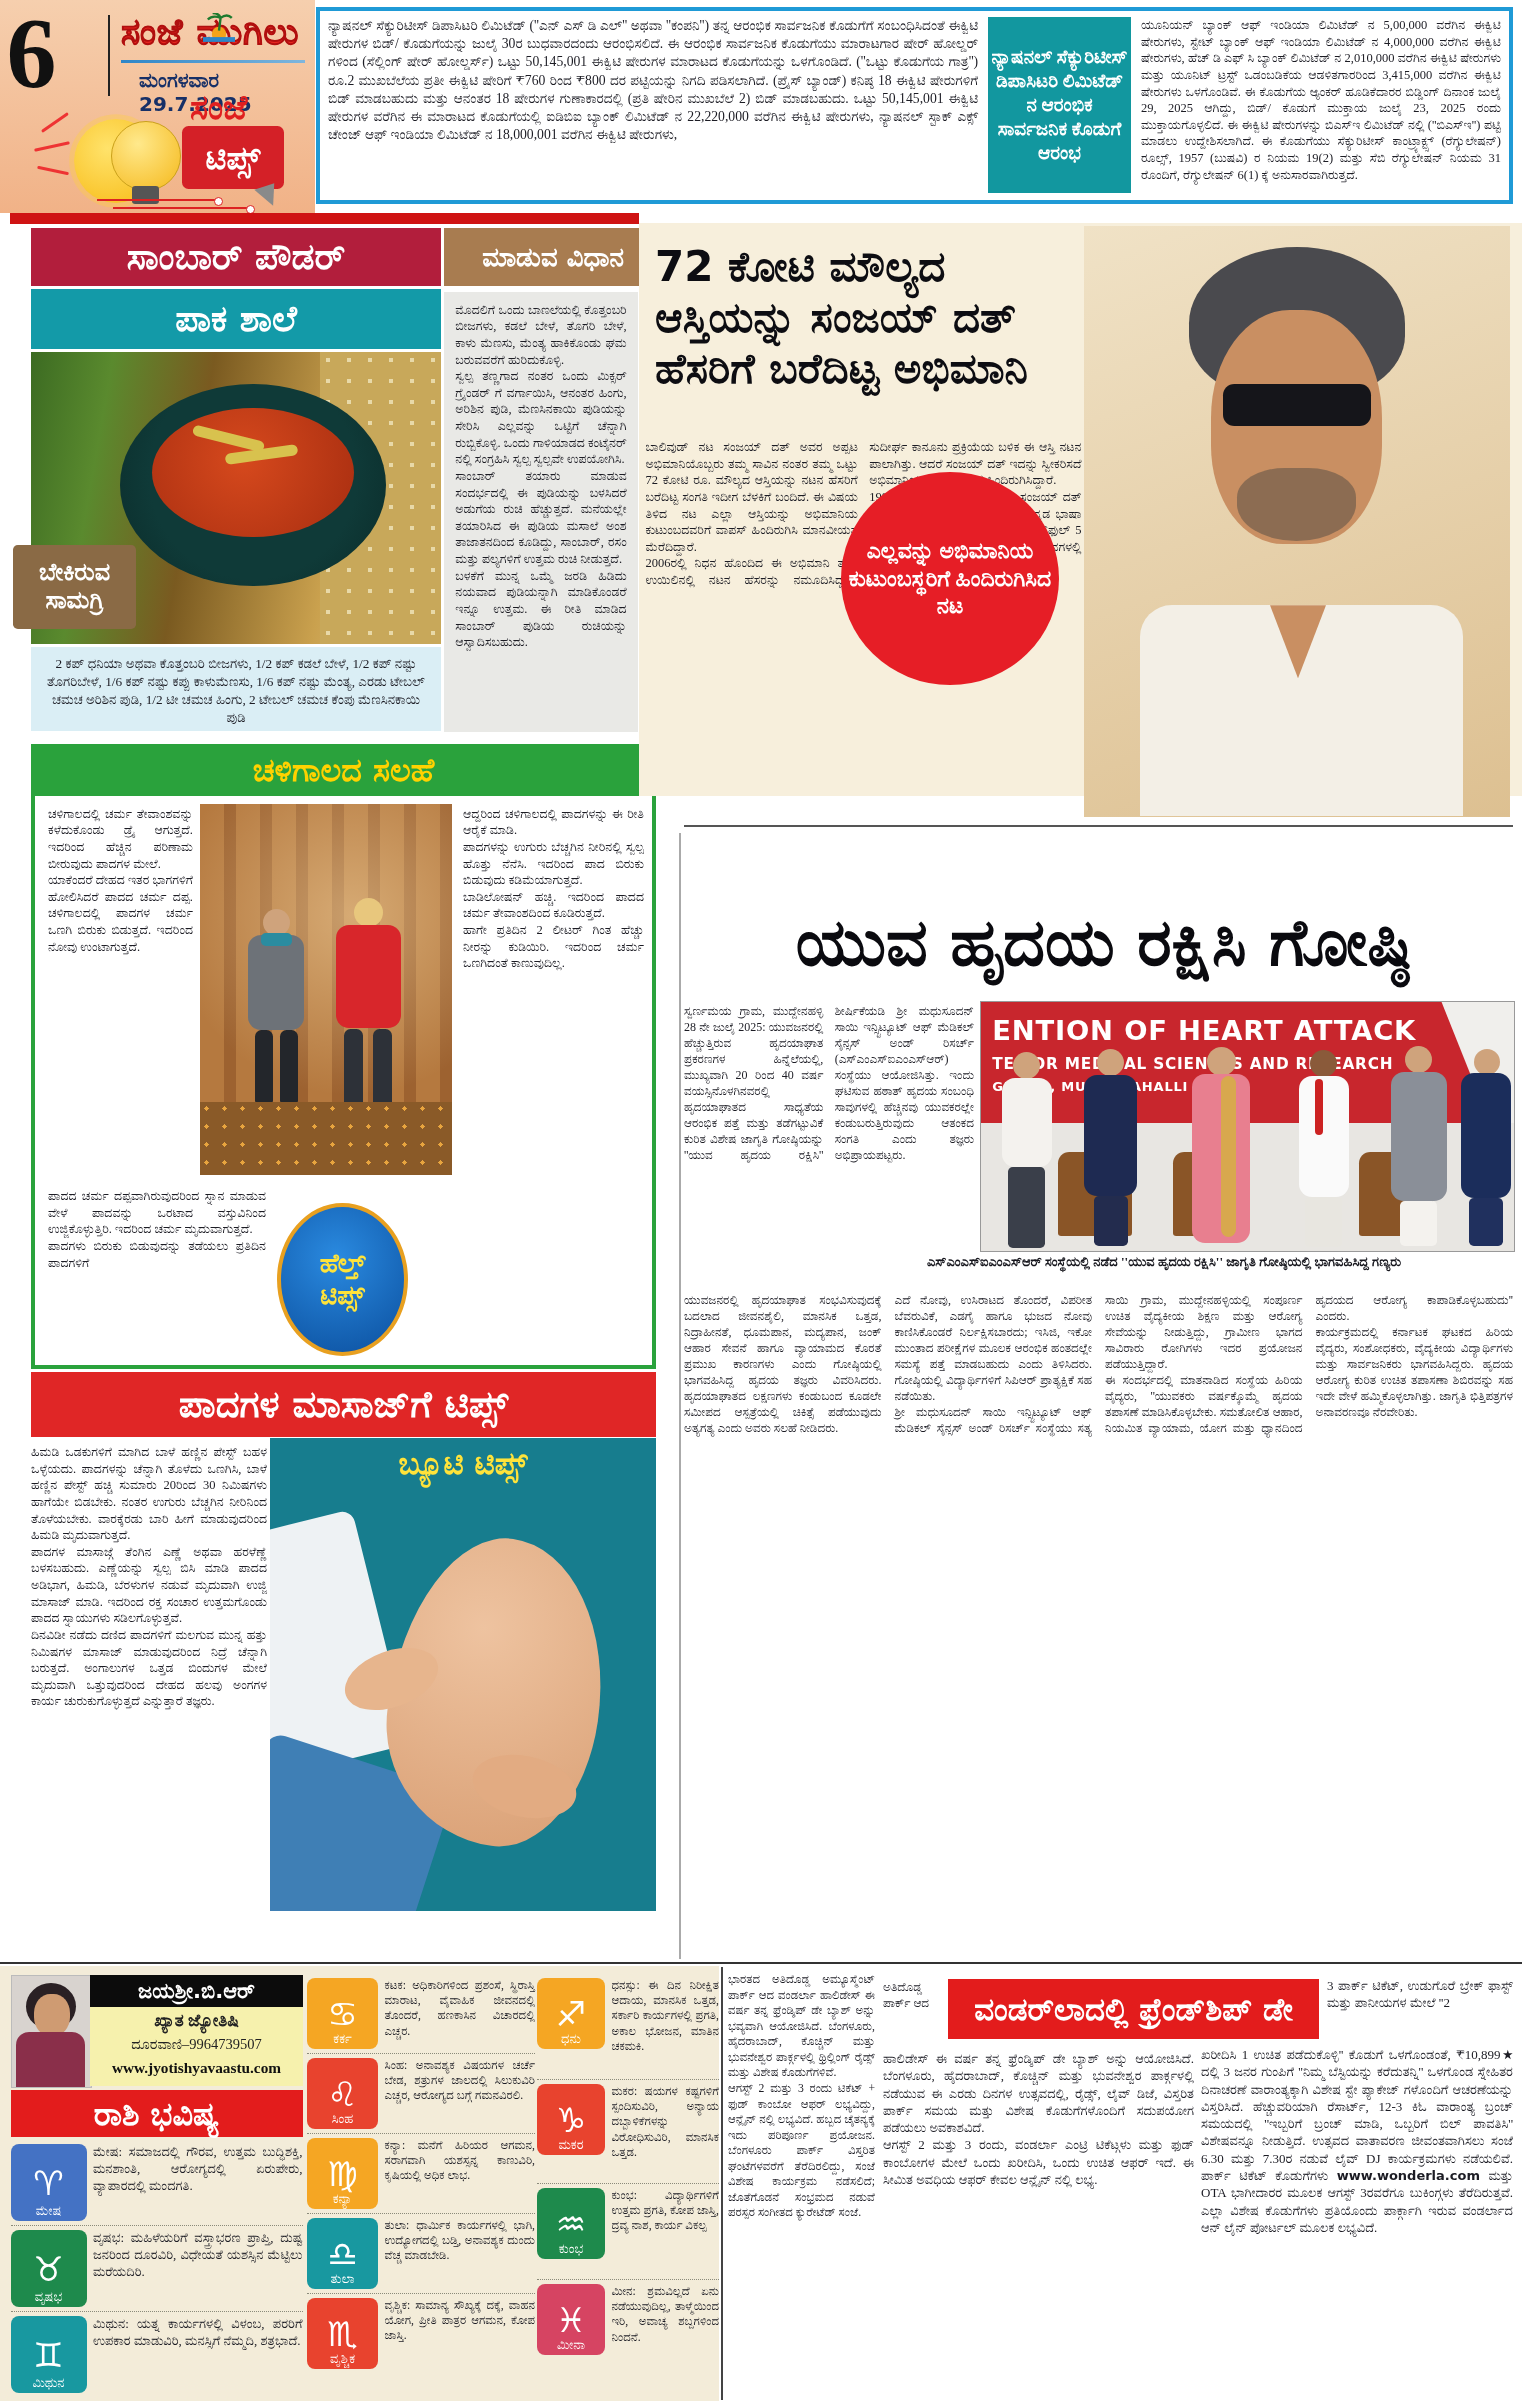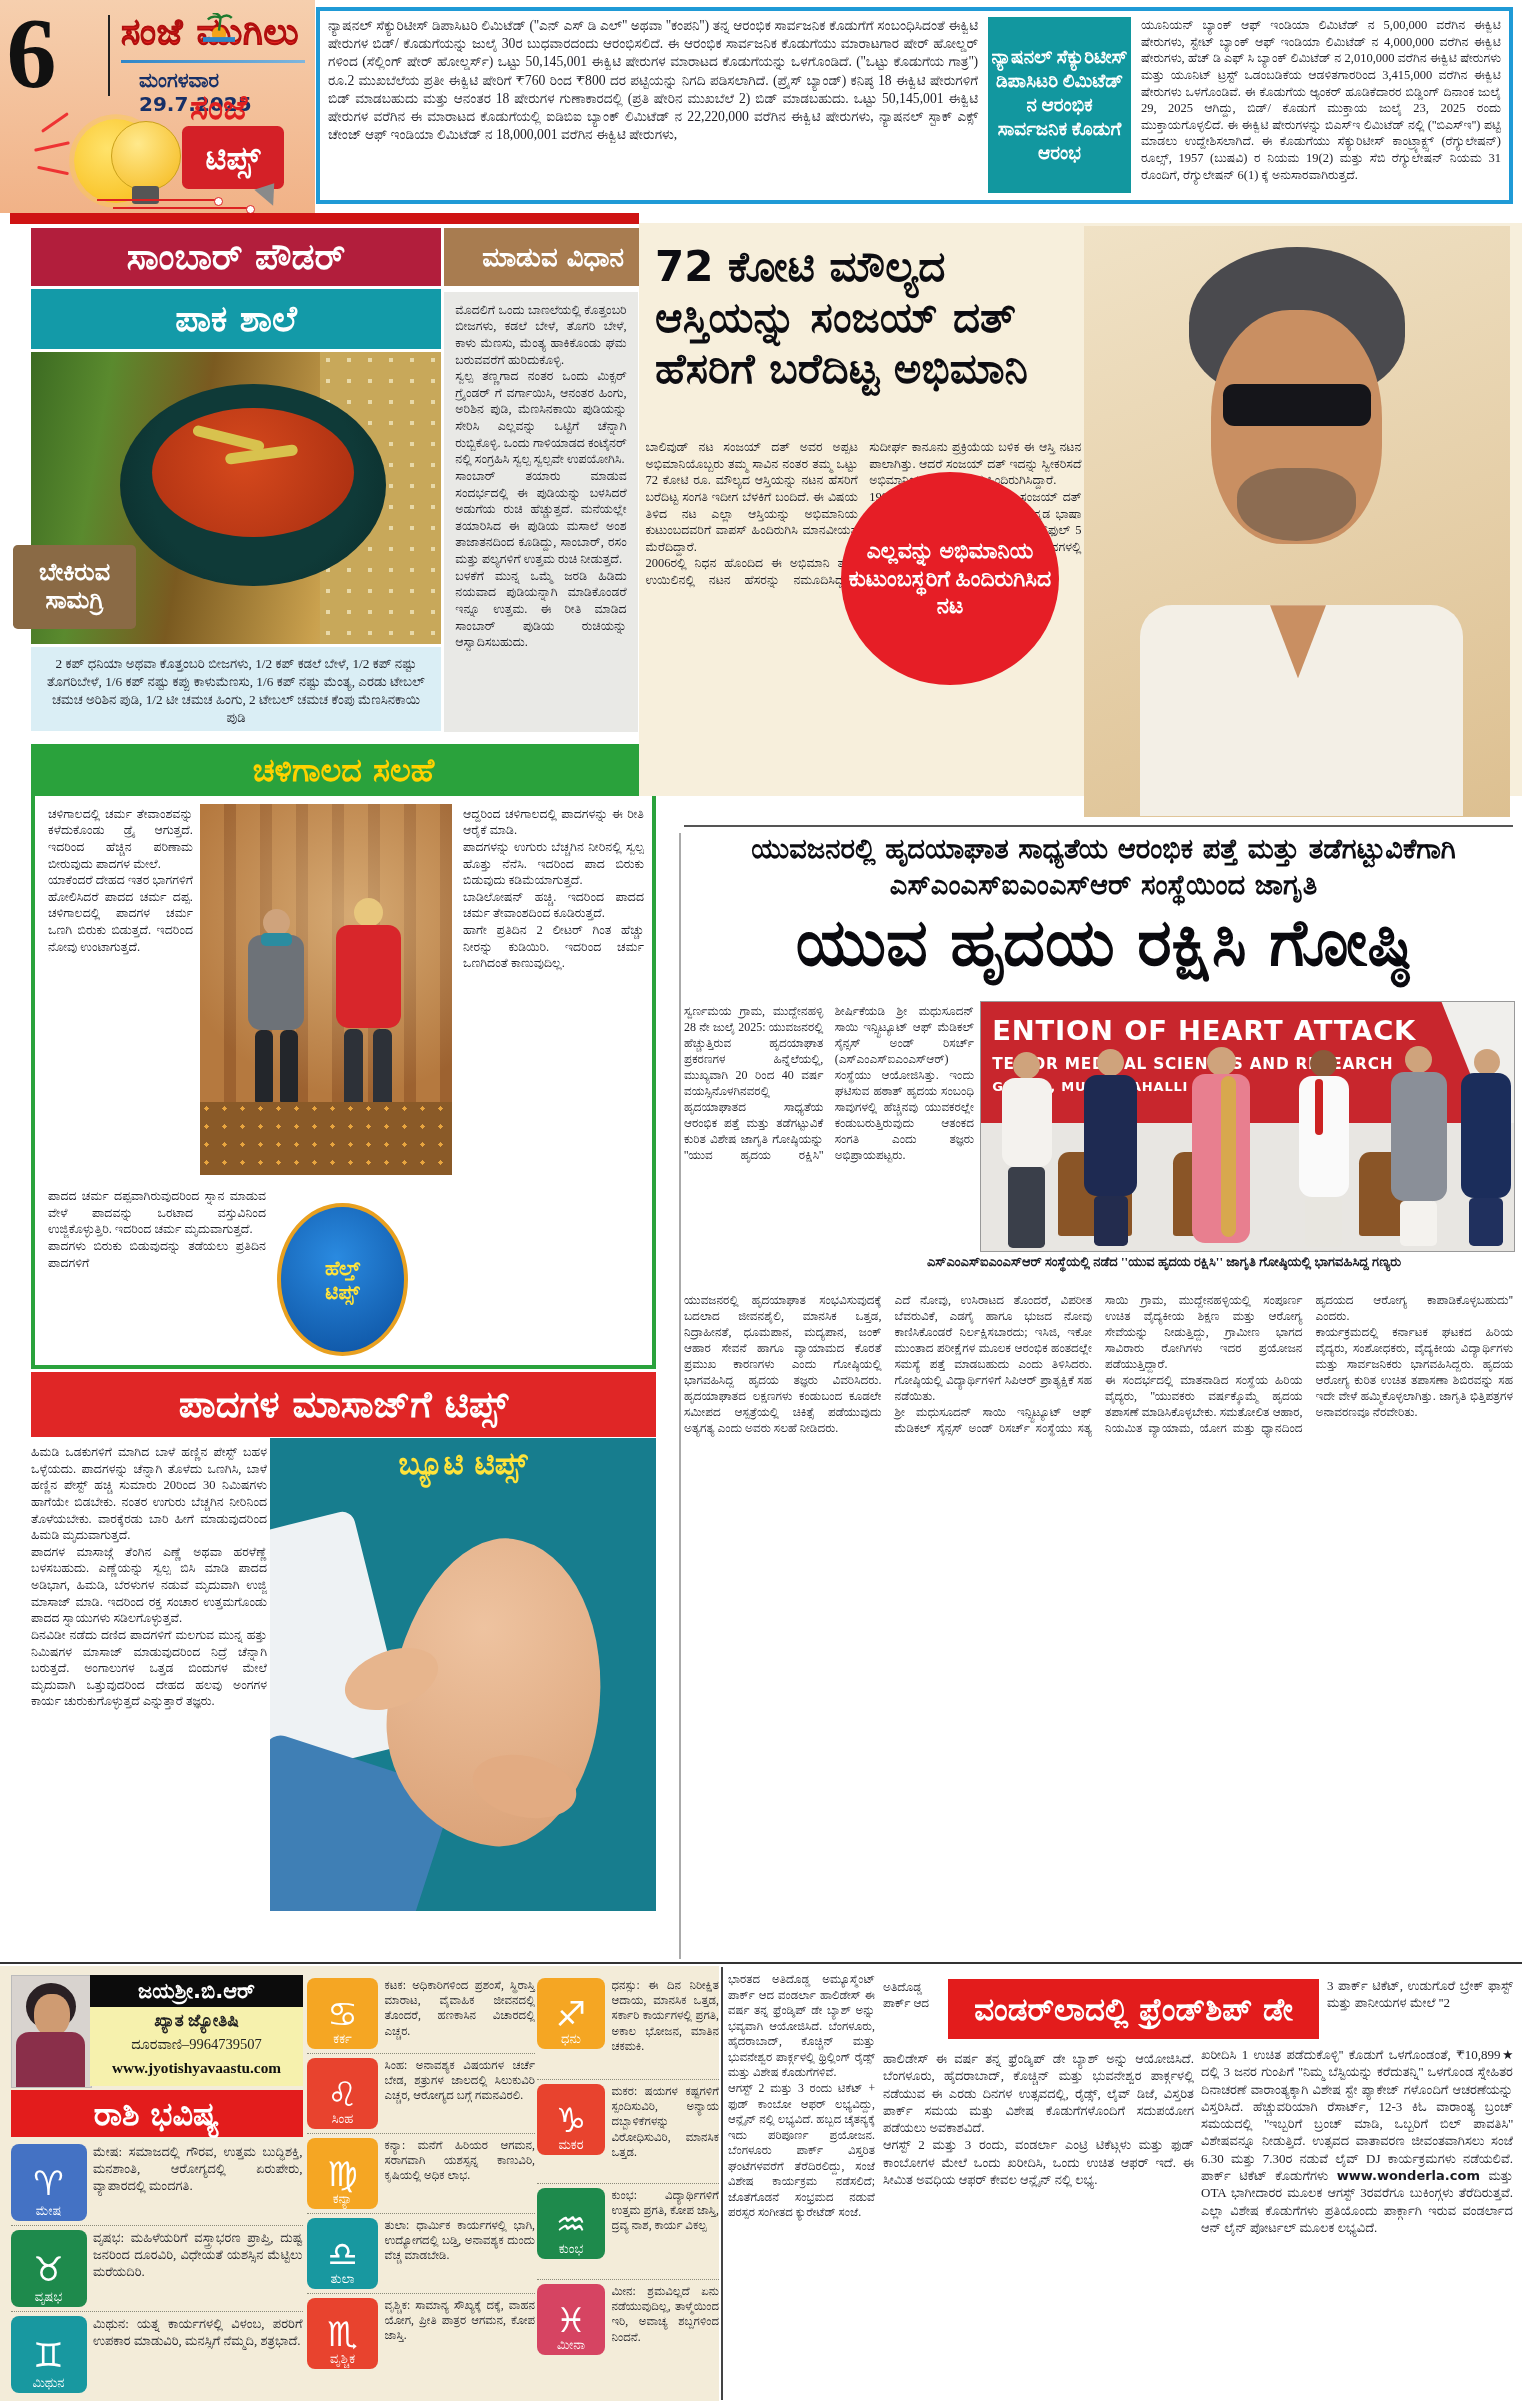--- a/index.html
+++ b/index.html
@@ -58,21 +58,21 @@
   .winter-photo{position:absolute;left:165px;top:8px;width:252px;height:371px;overflow:hidden;
      background:repeating-linear-gradient(90deg,#b5793f 0 24px,#9d6230 24px 36px);}
   .wp-glow{position:absolute;inset:0;background:radial-gradient(circle at 60% 30%,rgba(255,230,180,.45),transparent 60%);}
   .leafband{position:absolute;left:0;bottom:0;width:100%;height:73px;
      background:radial-gradient(circle 4px at 6.5px 6.5px,#e8a43e 50%,transparent 55%) 0 0/18px 18px,#8a5a28;}
   .figure{position:absolute;}
   .fig-head{position:absolute;border-radius:50%;background:#cfa37c;}
   .fig-body{position:absolute;border-radius:13px;}
   .health-circle{left:242px;top:407px;width:123px;height:145px;border-radius:50%;
      background:radial-gradient(circle at 45% 35%,#2a8ae0,#0b4f9e);border:4.8px solid #e8a020;
-     color:#ffe33a;font-size:20px;font-weight:bold;line-height:1.2;white-space:pre-line;}
+     color:#ffe33a;font-size:26px;font-weight:bold;line-height:1.2;white-space:pre-line;}
   
   .ban-foot{left:31px;top:1372px;width:625px;height:65px;background:#e02626;font-size:37px;}
   .foot-left{left:31px;top:1444px;width:236px;height:513px;font-size:12.5px;}
   .beauty-box{left:270px;top:1438px;width:386px;height:473px;background:#177d8e;overflow:hidden;}
   .beauty-title{position:absolute;left:0;top:6.5px;width:100%;text-align:center;color:#ffe33a;font-size:31px;font-weight:bold;}
   .foot-photo{position:absolute;left:0;top:52px;width:100%;height:421px;
      background:linear-gradient(135deg,#ecd0b2 0%,#e3b astre 50%,#d9a987 100%);}
   .foot-shape{position:absolute;left:121px;top:48px;width:210px;height:307px;border-radius:48% 52% 42% 58%/60% 55% 45% 40%;
      background:radial-gradient(circle at 40% 30%,#eec3a0,#d99f74);transform:rotate(8deg);}
   .hand-shape{position:absolute;border-radius:50%;background:#e7b astre;}
@@ -269,21 +269,20 @@
       <div class="sj-collar"></div>
     </div>
     <div class="sanjay-body jt">ಬಾಲಿವುಡ್ ನಟ ಸಂಜಯ್ ದತ್ ಅವರ ಅಪ್ಪಟ ಅಭಿಮಾನಿಯೊಬ್ಬರು ತಮ್ಮ ಸಾವಿನ ನಂತರ ತಮ್ಮ ಒಟ್ಟು 72 ಕೋಟಿ ರೂ. ಮೌಲ್ಯದ ಆಸ್ತಿಯನ್ನು ನಟನ ಹೆಸರಿಗೆ ಬರೆದಿಟ್ಟ ಸಂಗತಿ ಇದೀಗ ಬೆಳಕಿಗೆ ಬಂದಿದೆ. ಈ ವಿಷಯ ತಿಳಿದ ನಟ ಎಲ್ಲಾ ಆಸ್ತಿಯನ್ನು ಅಭಿಮಾನಿಯ ಕುಟುಂಬದವರಿಗೆ ವಾಪಸ್ ಹಿಂದಿರುಗಿಸಿ ಮಾನವೀಯತೆ ಮೆರೆದಿದ್ದಾರೆ.
 2006ರಲ್ಲಿ ನಿಧನ ಹೊಂದಿದ ಈ ಅಭಿಮಾನಿ ತಮ್ಮ ಉಯಿಲಿನಲ್ಲಿ ನಟನ ಹೆಸರನ್ನು ನಮೂದಿಸಿದ್ದರು. ಸುದೀರ್ಘ ಕಾನೂನು ಪ್ರಕ್ರಿಯೆಯ ಬಳಿಕ ಈ ಆಸ್ತಿ ನಟನ ಪಾಲಾಗಿತ್ತು. ಆದರೆ ಸಂಜಯ್ ದತ್ ಇದನ್ನು ಸ್ವೀಕರಿಸದೆ ಅಭಿಮಾನಿಯ ಕುಟುಂಬಸ್ಥರಿಗೆ ಹಿಂದಿರುಗಿಸಿದ್ದಾರೆ.
 1981ರಲ್ಲಿ ಸಿನಿಮಾ ರಂಗ ಪ್ರವೇಶಿಸಿದ ಸಂಜಯ್ ದತ್ ಹಿಂದಿ ಮಾತ್ರವಲ್ಲದೆ ತೆಲುಗು, ತಮಿಳು, ಕನ್ನಡ ಭಾಷಾ ಚಿತ್ರಗಳಲ್ಲೂ ನಟಿಸಿದ್ದಾರೆ. ಸದ್ಯ ಅವರು ಹೌಸ್‌ಫುಲ್ 5 ಸಿನಿಮಾದಲ್ಲಿ ಕಾಣಿಸಿಕೊಂಡಿದ್ದು, ಮುಂದಿನ ದಿನಗಳಲ್ಲಿ ಹಲವು ಚಿತ್ರಗಳಲ್ಲಿ ನಟಿಸಲಿದ್ದಾರೆ.</div>
     <div class="red-circle ctr">ಎಲ್ಲವನ್ನು ಅಭಿಮಾನಿಯ ಕುಟುಂಬಸ್ಥರಿಗೆ ಹಿಂದಿರುಗಿಸಿದ ನಟ</div>
   </div>
 
   <div class="abs hrule"></div>
   <div class="abs vrule"></div>
-  <div class="abs heart-kicker sans">ಯುವಜನರಲ್ಲಿ ಹೃದಯಾಘಾತ ಸಾಧ್ಯತೆಯ ಆರಂಭಿಕ ಪತ್ತೆ ಮತ್ತು ತಡೆಗಟ್ಟುವಿಕೆಗಾಗಿ ಎಸ್‌ಎಂಎಸ್‌ಐಎಂಎಸ್‌ಆರ್ ಸಂಸ್ಥೆಯಿಂದ ಜಾಗೃತಿ</div>
   <div class="abs heart-headline sans">ಯುವ ಹೃದಯ ರಕ್ಷಿಸಿ ಗೋಷ್ಠಿ</div>
   <div class="abs heart-intro jt">ಸ್ವರ್ಣಮಯ ಗ್ರಾಮ, ಮುದ್ದೇನಹಳ್ಳಿ 28 ನೇ ಜುಲೈ 2025: ಯುವಜನರಲ್ಲಿ ಹೆಚ್ಚುತ್ತಿರುವ ಹೃದಯಾಘಾತ ಪ್ರಕರಣಗಳ ಹಿನ್ನೆಲೆಯಲ್ಲಿ, ಮುಖ್ಯವಾಗಿ 20 ರಿಂದ 40 ವರ್ಷ ವಯಸ್ಸಿನೊಳಗಿನವರಲ್ಲಿ ಹೃದಯಾಘಾತದ ಸಾಧ್ಯತೆಯ ಆರಂಭಿಕ ಪತ್ತೆ ಮತ್ತು ತಡೆಗಟ್ಟುವಿಕೆ ಕುರಿತ ವಿಶೇಷ ಜಾಗೃತಿ ಗೋಷ್ಠಿಯನ್ನು ''ಯುವ ಹೃದಯ ರಕ್ಷಿಸಿ'' ಶೀರ್ಷಿಕೆಯಡಿ ಶ್ರೀ ಮಧುಸೂದನ್ ಸಾಯಿ ಇನ್ಸ್ಟಿಟ್ಯೂಟ್ ಆಫ್ ಮೆಡಿಕಲ್ ಸೈನ್ಸಸ್ ಅಂಡ್ ರಿಸರ್ಚ್ (ಎಸ್ಎಂಎಸ್ಐಎಂಎಸ್ಆರ್) ಸಂಸ್ಥೆಯು ಆಯೋಜಿಸಿತ್ತು. ಇಂದು ಘಟಿಸುವ ಹಠಾತ್ ಹೃದಯ ಸಂಬಂಧಿ ಸಾವುಗಳಲ್ಲಿ ಹೆಚ್ಚಿನವು ಯುವಕರಲ್ಲೇ ಕಂಡುಬರುತ್ತಿರುವುದು ಆತಂಕದ ಸಂಗತಿ ಎಂದು ತಜ್ಞರು ಅಭಿಪ್ರಾಯಪಟ್ಟರು.</div>
   <div class="abs heart-photo">
     <div class="hp-banner">
       <div class="hp-wedge"></div>
       <div class="hp-l1 sans">ENTION OF HEART ATTACK</div>
       <div class="hp-l2 sans">TE FOR MEDICAL SCIENCES AND RESEARCH</div>
       <div class="hp-l3 sans">GRAMA, MUDDENAHALLI</div>
     </div>
     <div class="chair" style="left:77px"></div>

